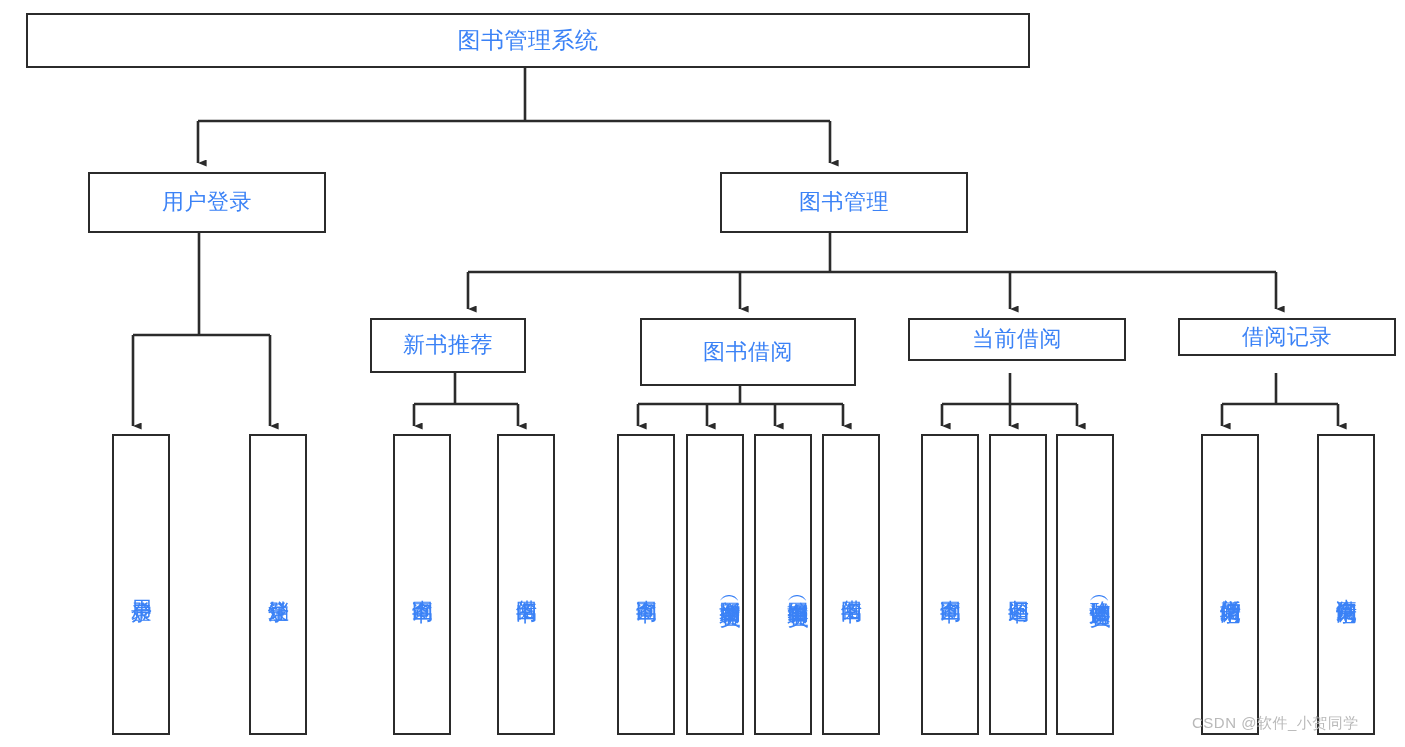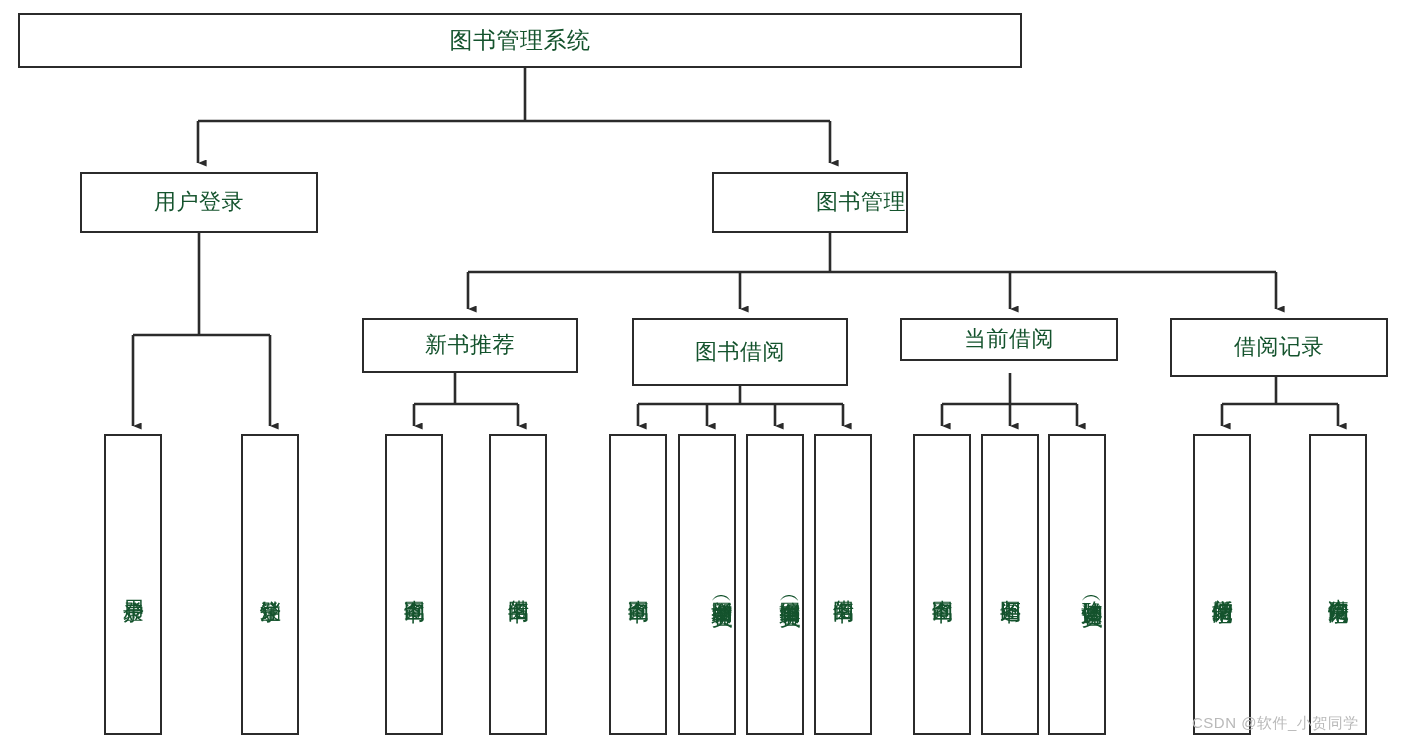--- a/index.html
+++ b/index.html
@@ -27,21 +27,22 @@
     pointer-events: none;
   }
   .node {
     position: absolute;
     box-sizing: border-box;
     background: #ffffff;
     border: 2px solid #2b2b2b;
     display: flex;
     align-items: center;
     justify-content: center;
-    color: #14532d;
+    color: #3b82f6;
+    margin-left: 8px;
   }
   .node-h {
     font-size: 22px;
     letter-spacing: 0.5px;
     line-height: 1.1;
     white-space: nowrap;
   }
   .node-root {
     font-size: 23px;
   }
@@ -138,37 +139,37 @@
   </svg>
 
   <div class="node node-h node-root" style="left:18px; top:13px; width:1004px; height:55px;">
     <span>图书管理系统</span>
   </div>
 
   <div class="node node-h" style="left:80px; top:172px; width:238px; height:61px;">
     <span>用户登录</span>
   </div>
 
-  <div class="node node-h" style="left:712px; top:172px; width:196px; height:61px;justify-content:flex-end;">
+  <div class="node node-h" style="left:712px; top:172px; width:248px; height:61px;">
     <span>图书管理</span>
   </div>
 
-  <div class="node node-h" style="left:362px; top:318px; width:216px; height:55px;">
+  <div class="node node-h" style="left:362px; top:318px; width:156px; height:55px;">
     <span>新书推荐</span>
   </div>
 
   <div class="node node-h" style="left:632px; top:318px; width:216px; height:68px;">
     <span>图书借阅</span>
   </div>
 
   <div class="node node-h" style="left:900px; top:318px; width:218px; height:43px;">
     <span>当前借阅</span>
   </div>
 
-  <div class="node node-h" style="left:1170px; top:318px; width:218px; height:59px;">
+  <div class="node node-h" style="left:1170px; top:318px; width:218px; height:38px;">
     <span>借阅记录</span>
   </div>
 
   <div class="node node-v vcenter" style="left:104px; top:434px; width:58px; height:301px;">
     <span>用户登录</span>
   </div>
 
   <div class="node node-v vcenter" style="left:241px; top:434px; width:58px; height:301px;">
     <span>注销登录</span>
   </div>

